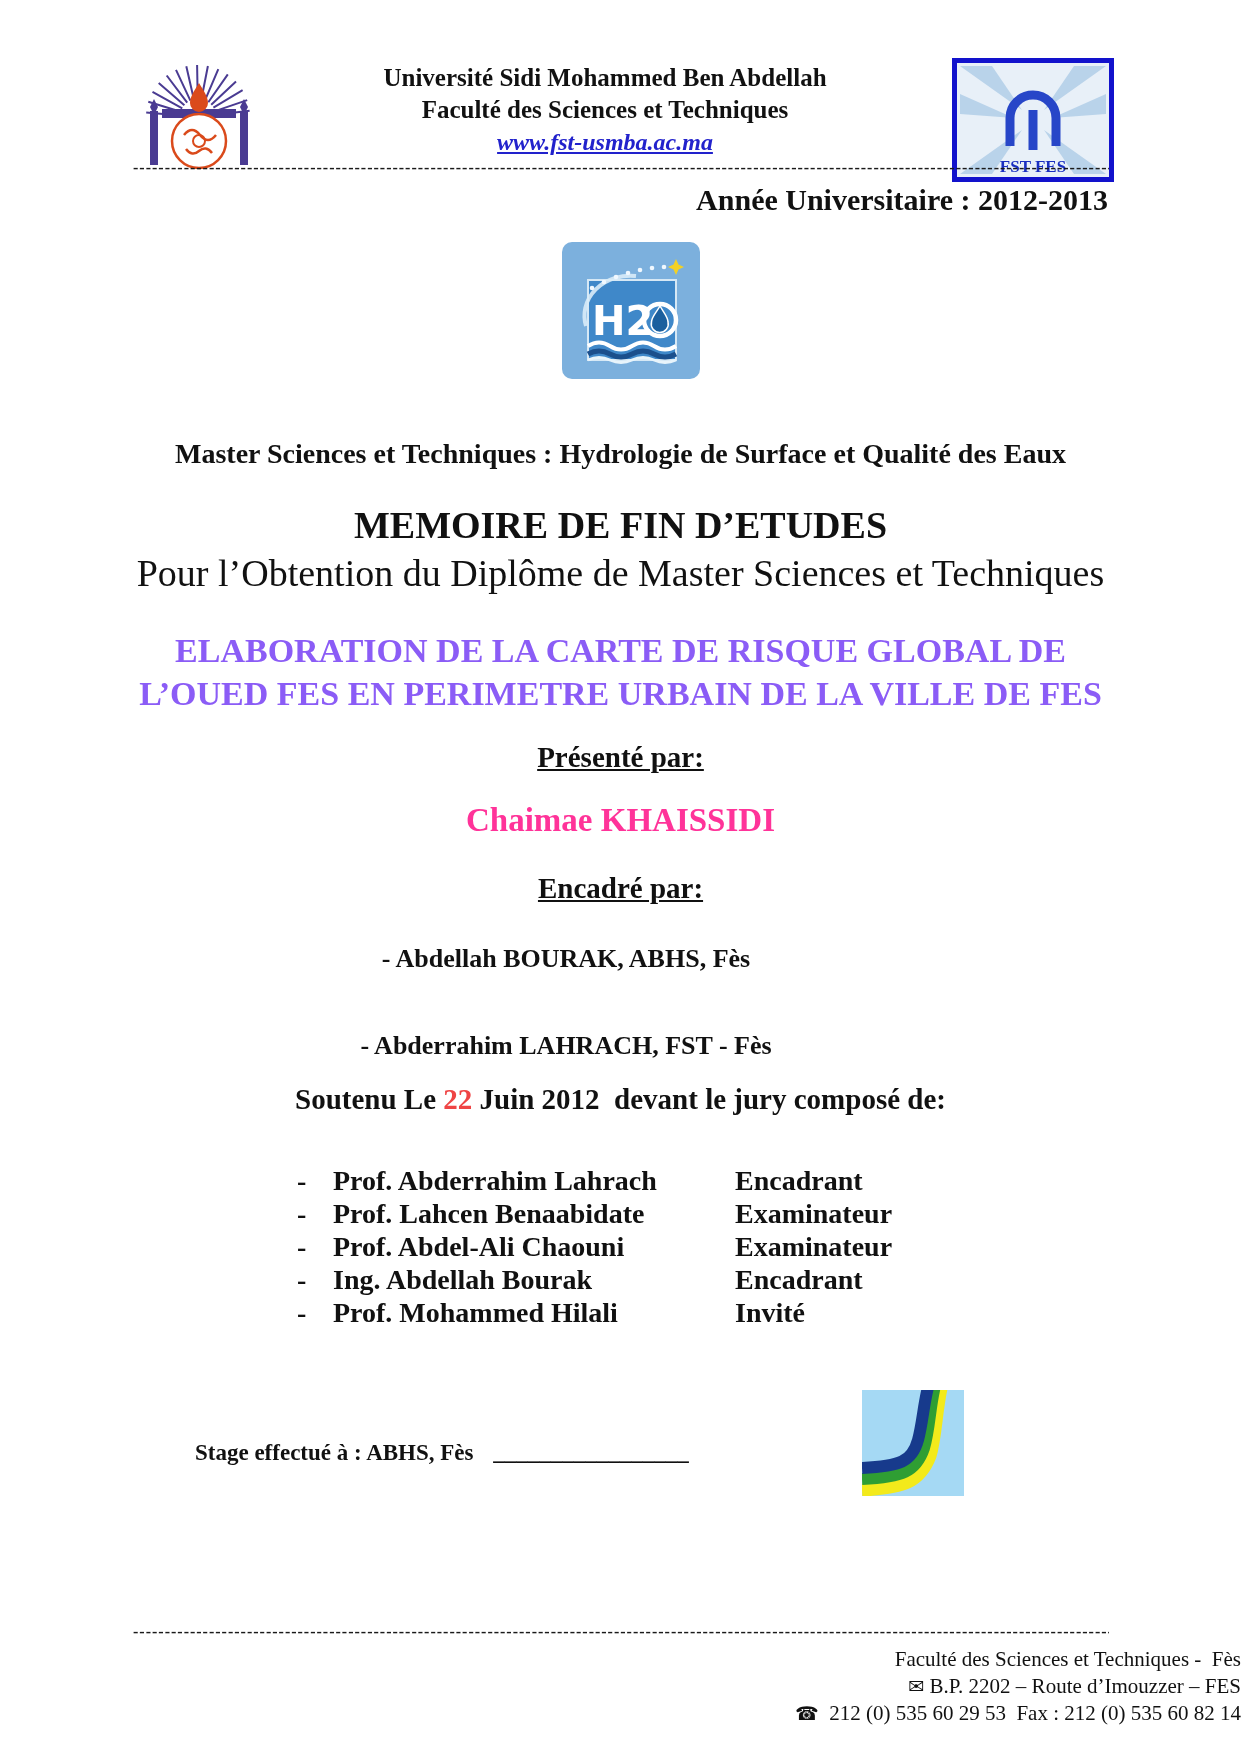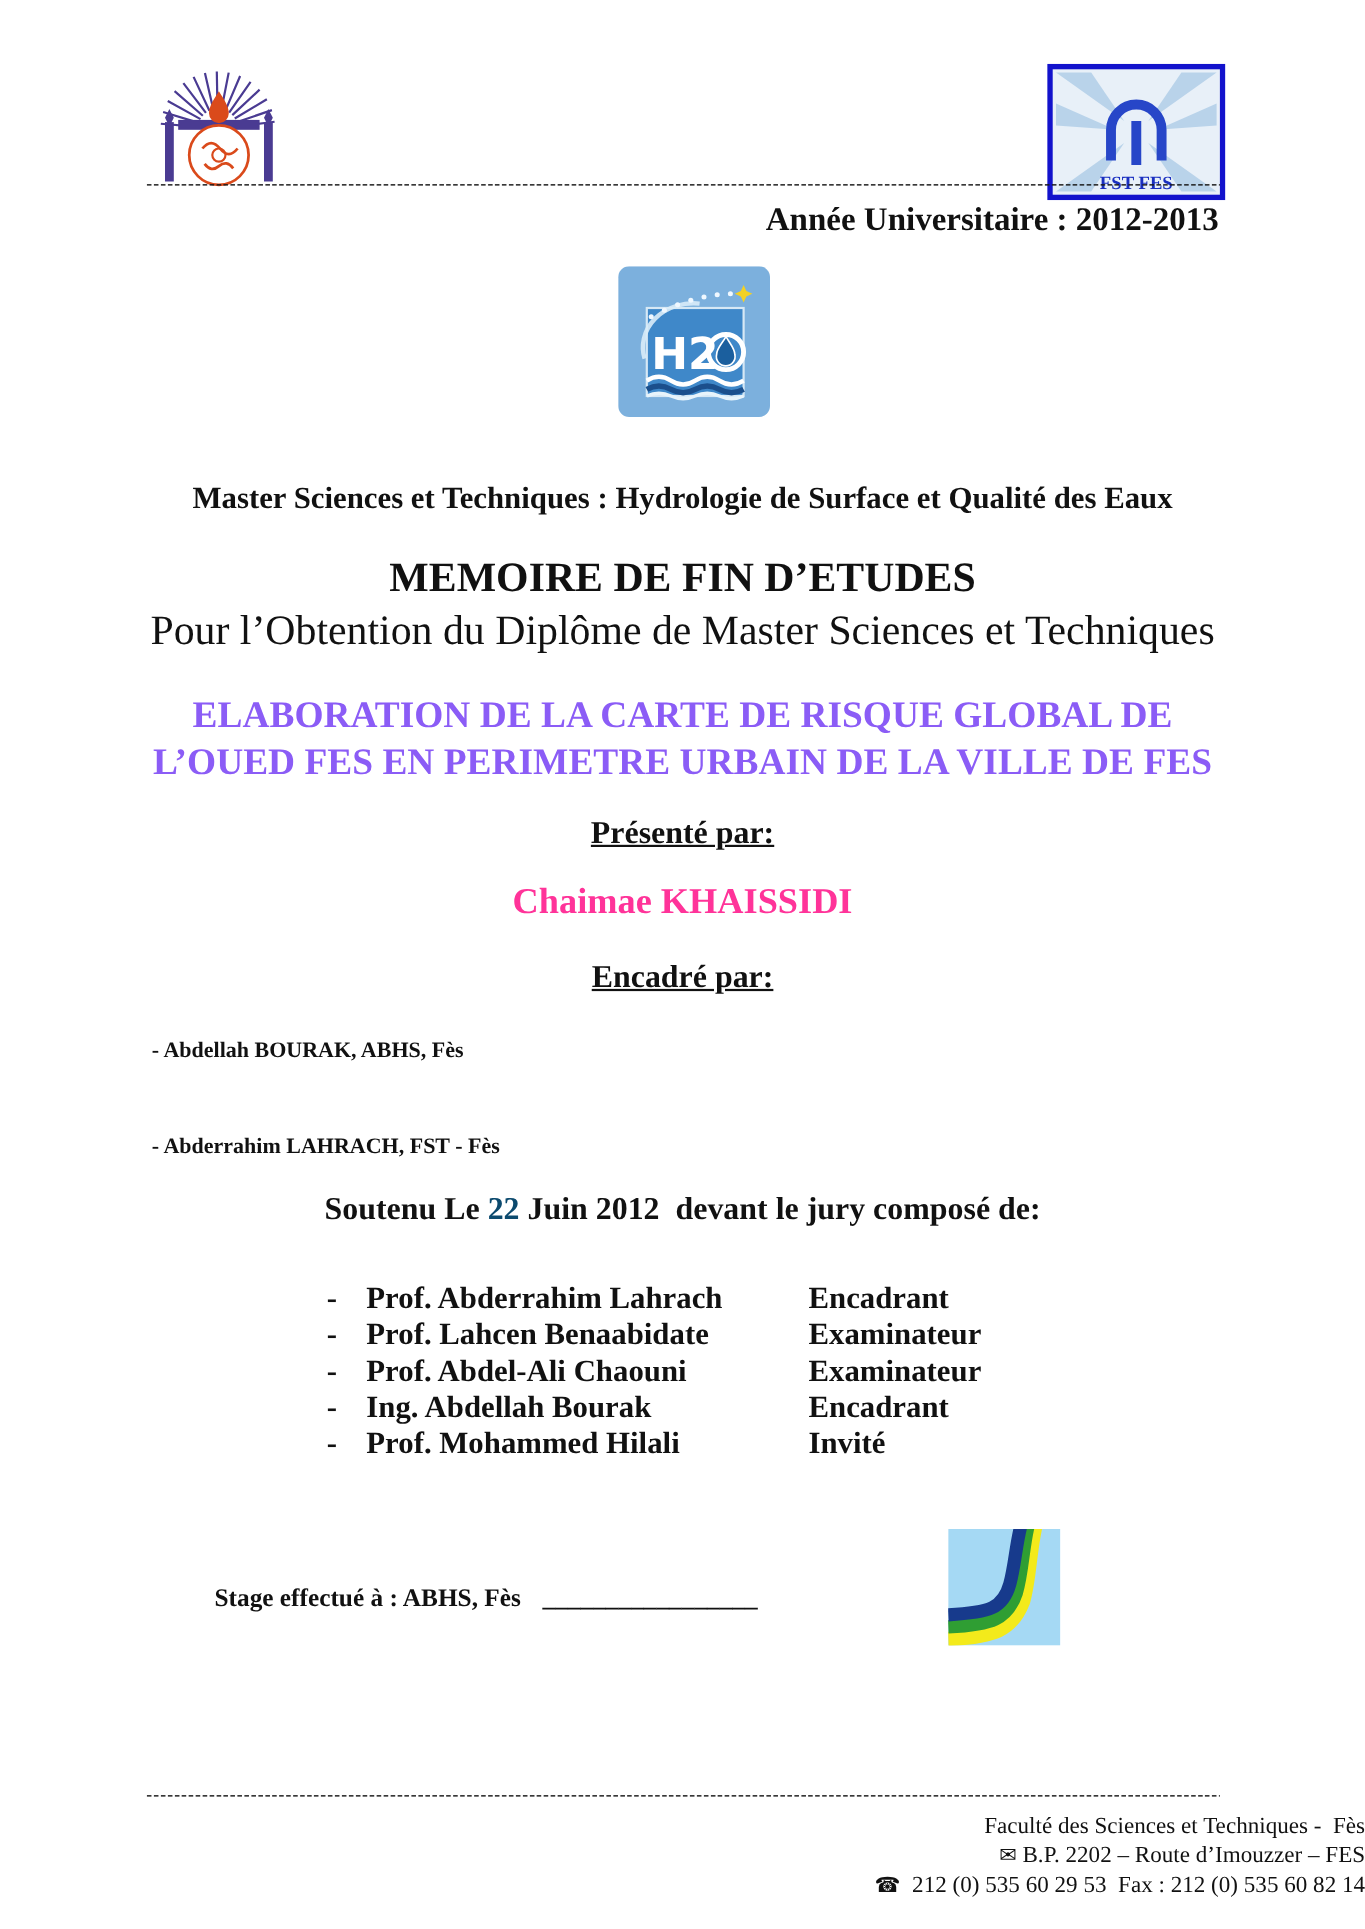--- a/index.html
+++ b/index.html
@@ -30,26 +30,26 @@
   .program{top:438px;font-size:28px;font-weight:bold;}
   .memoire{top:503px;font-size:38px;font-weight:bold;}
   .diploma{top:551px;font-size:38px;}
   .thesis{top:629px;font-size:34px;font-weight:bold;line-height:43px;color:#8b5cf6;}
 
   .presente{top:741px;font-size:29px;font-weight:bold;}
   .presente span,.encadre span{text-decoration:underline;}
   .author{top:802px;font-size:33px;font-weight:bold;color:#ff3399;}
   .encadre{top:872px;font-size:29px;font-weight:bold;}
 
-  .sup{left:138px;width:900px;font-size:20px;font-weight:bold;}
+  .sup{left:116px;width:900px;font-size:26px;font-weight:bold;text-align:center;}
   .sup1{top:944px;}
   .sup2{top:999px;margin-top:32px;}
 
   .soutenu{top:1083px;font-size:29px;font-weight:bold;}
-  .soutenu .day{color:#0c4a6e;}
+  .soutenu .day{color:#ef4444;}
 
   .jury{left:297px;top:1164px;width:780px;font-size:28px;font-weight:bold;}
   .jury-row{display:flex;line-height:33px;}
   .jury-bullet{width:36px;}
   .jury-name{width:402px;}
   .jury-role{flex:1;}
 
   .stage{left:195px;top:1440px;width:900px;font-size:23px;font-weight:bold;}
 
   .footer-line{left:0;width:100%;text-align:right;font-size:21px;line-height:27px;}
@@ -69,20 +69,25 @@
     <rect x="12" y="56" width="8" height="54" fill="#4a3b92"></rect>
     <rect x="102" y="56" width="8" height="54" fill="#4a3b92"></rect>
     <polygon points="16,44 20,52 16,60 12,52" fill="#4a3b92"></polygon>
     <polygon points="106,44 110,52 106,60 102,52" fill="#4a3b92"></polygon>
     <circle cx="61" cy="86" r="27" fill="#ffffff" stroke="#da4a1b" stroke-width="2.5"></circle>
     <path d="M46,80 q8,-10 16,0 q8,10 16,0 M48,94 q6,8 13,2 q7,-6 13,2" stroke="#da4a1b" stroke-width="2.5" fill="none"></path>
     <circle cx="61" cy="86" r="6" fill="none" stroke="#da4a1b" stroke-width="2"></circle>
     <path d="M61,28 C66,36 70,42 70,48 A9,9 0 1 1 52,48 C52,42 56,36 61,28 Z" fill="#da4a1b"></path>
   </svg>
 
+  <div class="abs hdr-center">
+    <div class="hdr-line">Université Sidi Mohammed Ben Abdellah</div>
+    <div class="hdr-line">Faculté des Sciences et Techniques</div>
+    <div class="hdr-site">www.fst-usmba.ac.ma</div>
+  </div>
 
   <svg class="abs" style="left:952px;top:58px" width="162" height="124" viewBox="0 0 162 124">
     <rect x="2.5" y="2.5" width="157" height="119" fill="#e8f0f8" stroke="#1212cc" stroke-width="5"></rect>
     <g fill="#b9d3ea">
       <path d="M8,8 L70,52 40,8 Z"></path>
       <path d="M154,8 L92,52 122,8 Z"></path>
       <path d="M8,116 L70,72 40,116 Z"></path>
       <path d="M154,116 L92,72 122,116 Z"></path>
       <path d="M8,36 L62,60 8,56 Z"></path>
       <path d="M154,36 L100,60 154,56 Z"></path>

